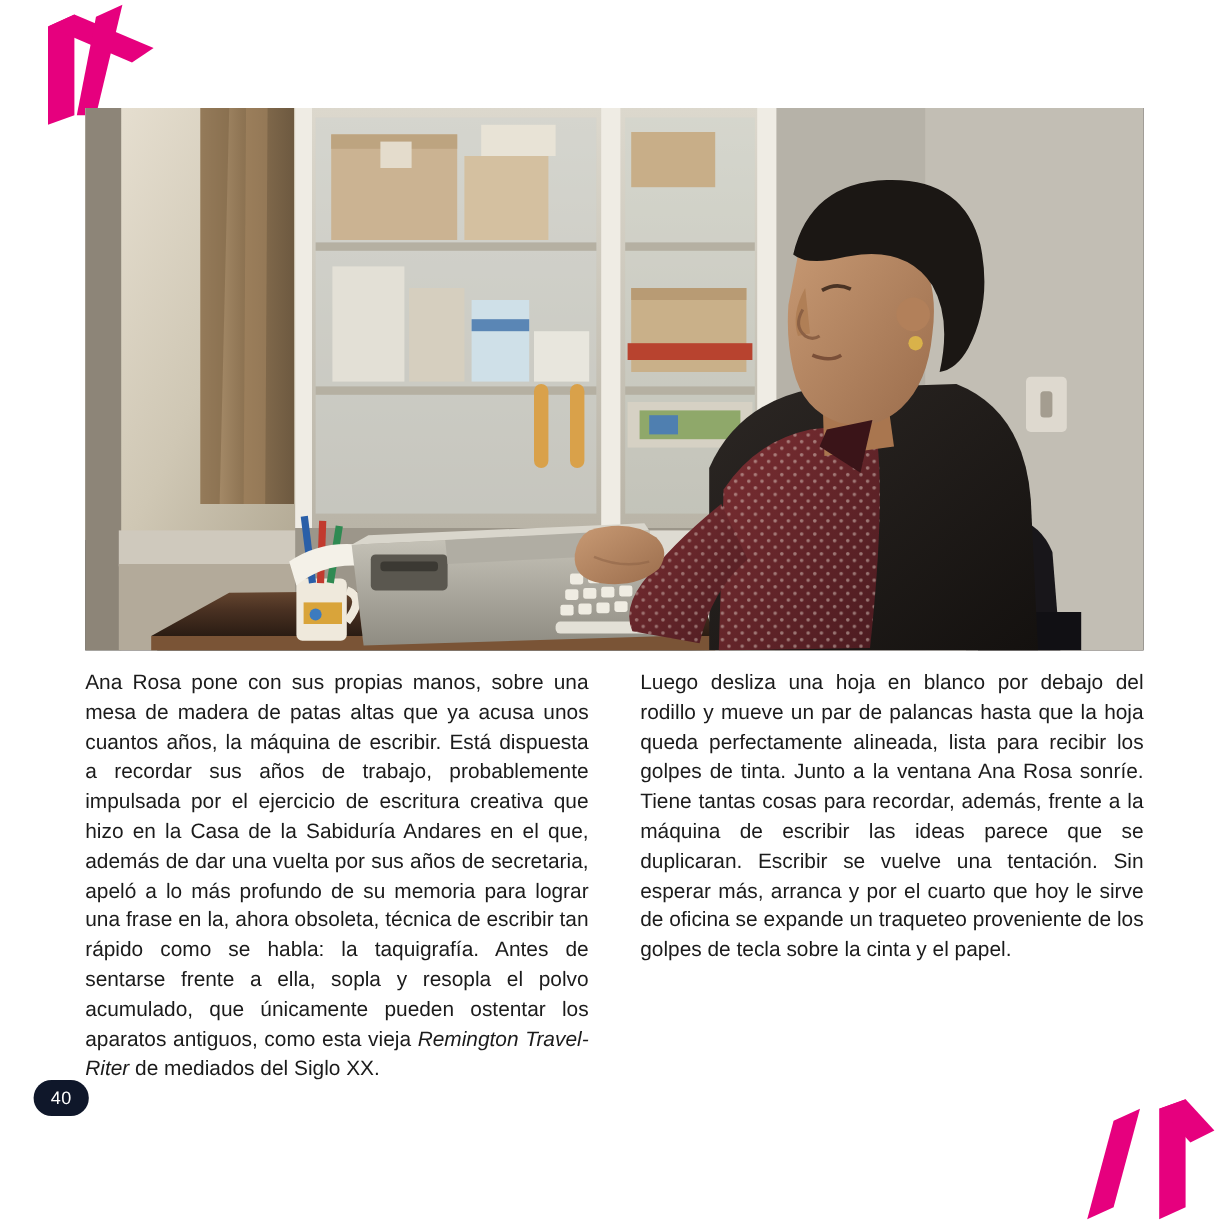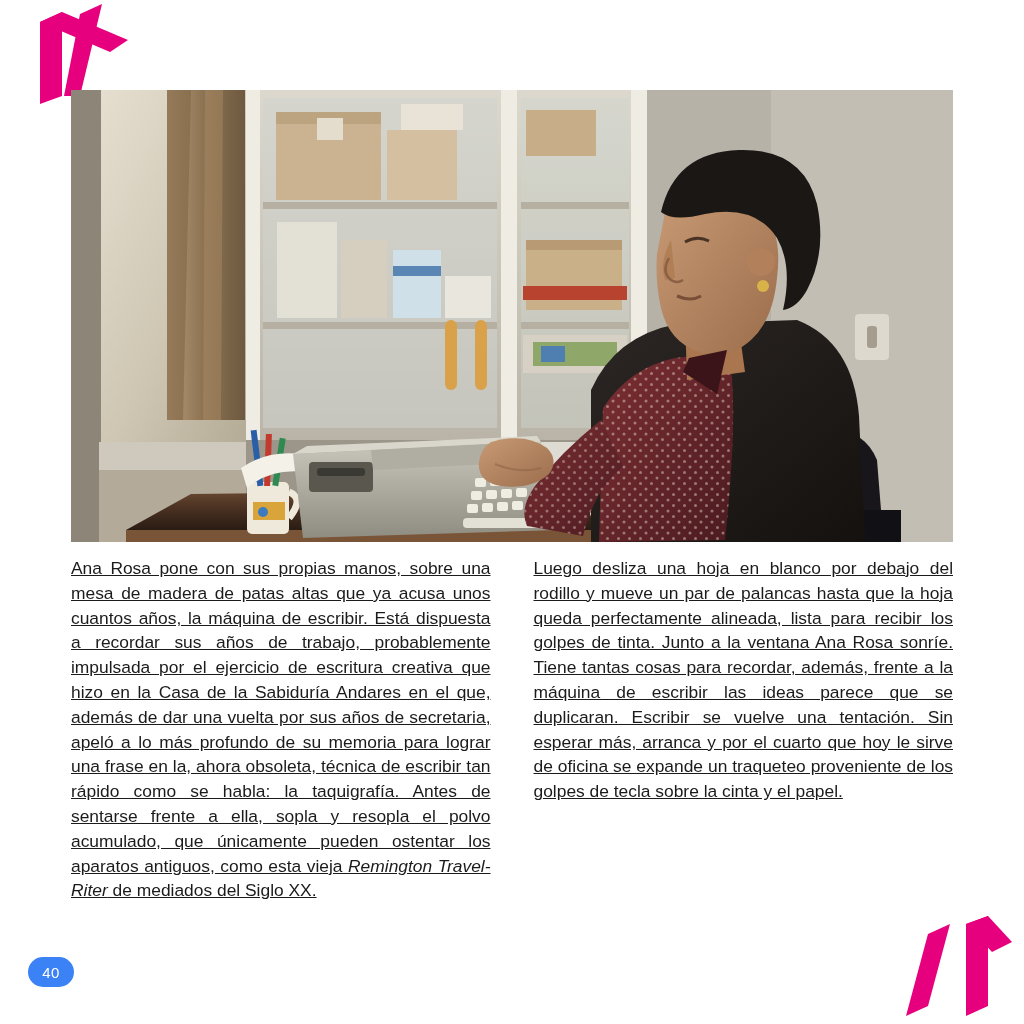--- a/index.html
+++ b/index.html
@@ -69,37 +69,36 @@
     width: 420px;
   }
   .col p {
     margin: 0 0 17px 0;
     font-size: 17.4px;
     line-height: 1.425;
     color: #1b1b1b;
     text-align: justify;
     text-justify: inter-word;
     hyphens: none;
-    text-decoration: underline;
   }
   .col p:last-child {
     margin-bottom: 0;
   }
   .col em {
     font-style: italic;
   }
 
   .page-number {
     position: absolute;
     left: 28px;
-    top: 957px;
+    top: 900px;
     width: 46px;
     height: 30px;
     border-radius: 15px;
-    background: #3b82f6;
+    background: #0f172a;
     color: #ffffff;
     font-size: 15px;
     display: flex;
     align-items: center;
     justify-content: center;
     letter-spacing: 0.3px;
   }
 </style>
 </head>
 <body>

